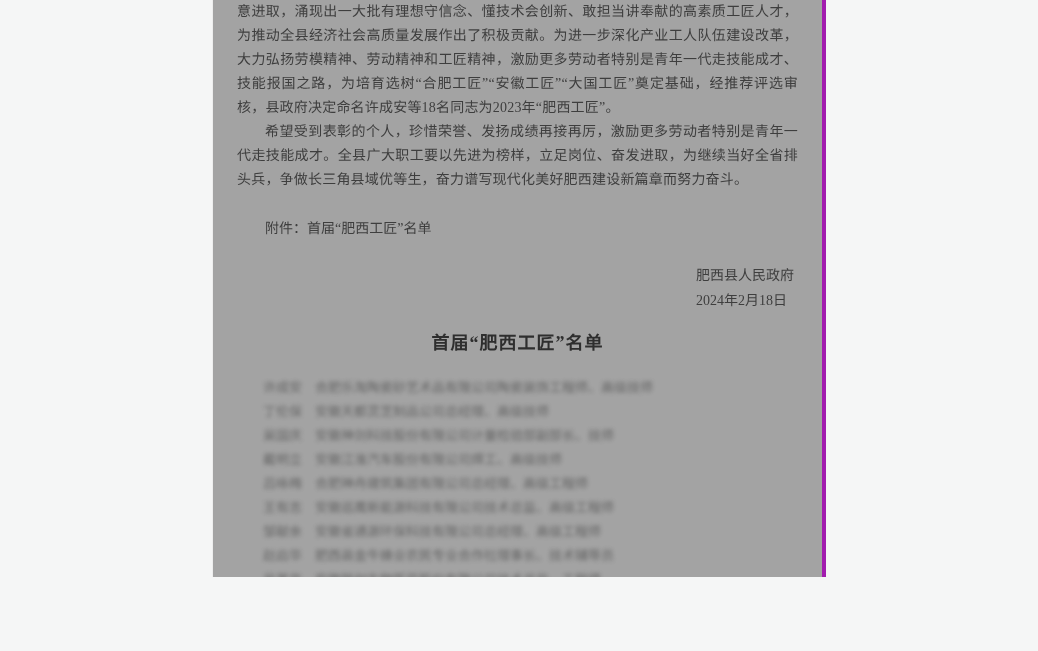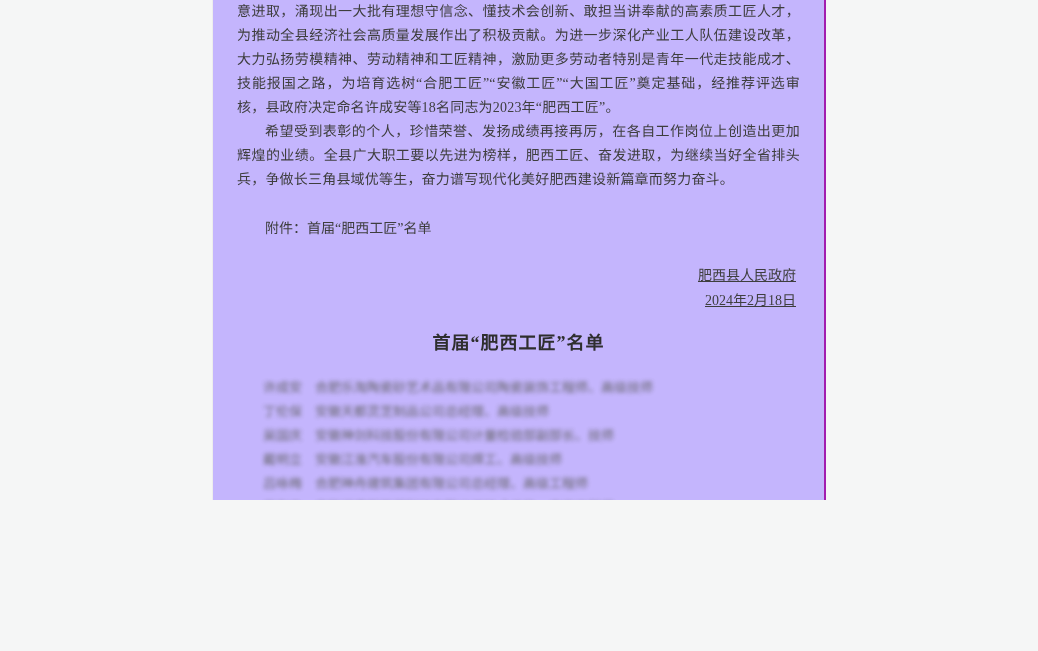--- a/index.html
+++ b/index.html
@@ -12,25 +12,25 @@
   }
   .canvas {
     position: relative;
     width: 1038px;
     height: 651px;
     overflow: hidden;
   }
   .paper {
     box-sizing: border-box;
     width: 614px;
-    height: 500px;
+    height: 577px;
     margin: 0 auto;
-    background: #c4b5fd;
+    background: #a3a3a3;
     border-left: 1px solid #ededed;
-    border-right: 2px solid #a21caf;
+    border-right: 4px solid #a21caf;
     padding: 0 24px;
     overflow: hidden;
   }
   .body-text {
     font-size: 14px;
     line-height: 24px;
     color: #3e3e3e;
     text-align: justify;
     letter-spacing: 0.2px;
   }
@@ -40,25 +40,24 @@
     margin: 25px 0 1px 0;
     font-size: 14px;
     line-height: 24px;
     color: #3e3e3e;
     text-indent: 2em;
   }
   .signature {
     width: -moz-fit-content;
     width: fit-content;
     margin: 22px 4px 17px auto;
-    text-align: right;
+    text-align: left;
     font-size: 14px;
     line-height: 25px;
     color: #3e3e3e;
-    text-decoration: underline;
   }
   .attach-label {
     margin-top: 16px;
     font-size: 14px;
     line-height: 24px;
     color: #3e3e3e;
   }
   .attach-title {
     margin: 8px;
     font-size: 18px;
@@ -82,21 +81,21 @@
   }
 </style>
 </head>
 <body>
 
 <div class="canvas">
   <div class="paper">
 
     <div class="body-text">
       <p class="para">意进取，涌现出一大批有理想守信念、懂技术会创新、敢担当讲奉献的高素质工匠人才，为推动全县经济社会高质量发展作出了积极贡献。为进一步深化产业工人队伍建设改革，大力弘扬劳模精神、劳动精神和工匠精神，激励更多劳动者特别是青年一代走技能成才、技能报国之路，为培育选树“合肥工匠”“安徽工匠”“大国工匠”奠定基础，经推荐评选审核，县政府决定命名许成安等18名同志为2023年“肥西工匠”。</p>
-      <p class="para indent">希望受到表彰的个人，珍惜荣誉、发扬成绩再接再厉，在各自工作岗位上创造出更加辉煌的业绩。全县广大职工要以先进为榜样，肥西工匠、奋发进取，为继续当好全省排头兵，争做长三角县域优等生，奋力谱写现代化美好肥西建设新篇章而努力奋斗。</p>
+      <p class="para indent">希望受到表彰的个人，珍惜荣誉、发扬成绩再接再厉，激励更多劳动者特别是青年一代走技能成才。全县广大职工要以先进为榜样，立足岗位、奋发进取，为继续当好全省排头兵，争做长三角县域优等生，奋力谱写现代化美好肥西建设新篇章而努力奋斗。</p>
     </div>
 
     <div class="attachment-note">附件：首届“肥西工匠”名单</div>
 
     <div class="signature">
       <div>肥西县人民政府</div>
       <div>2024年2月18日</div>
     </div>
 
 

